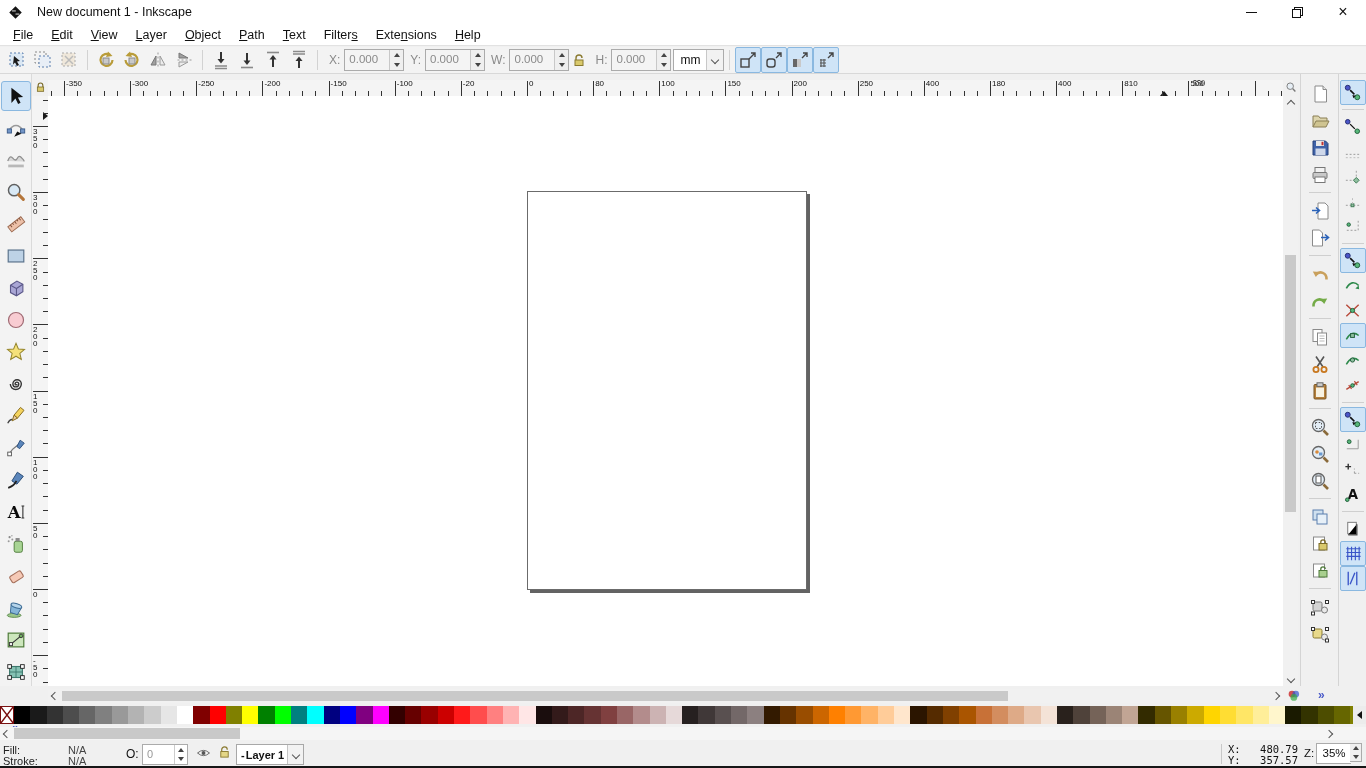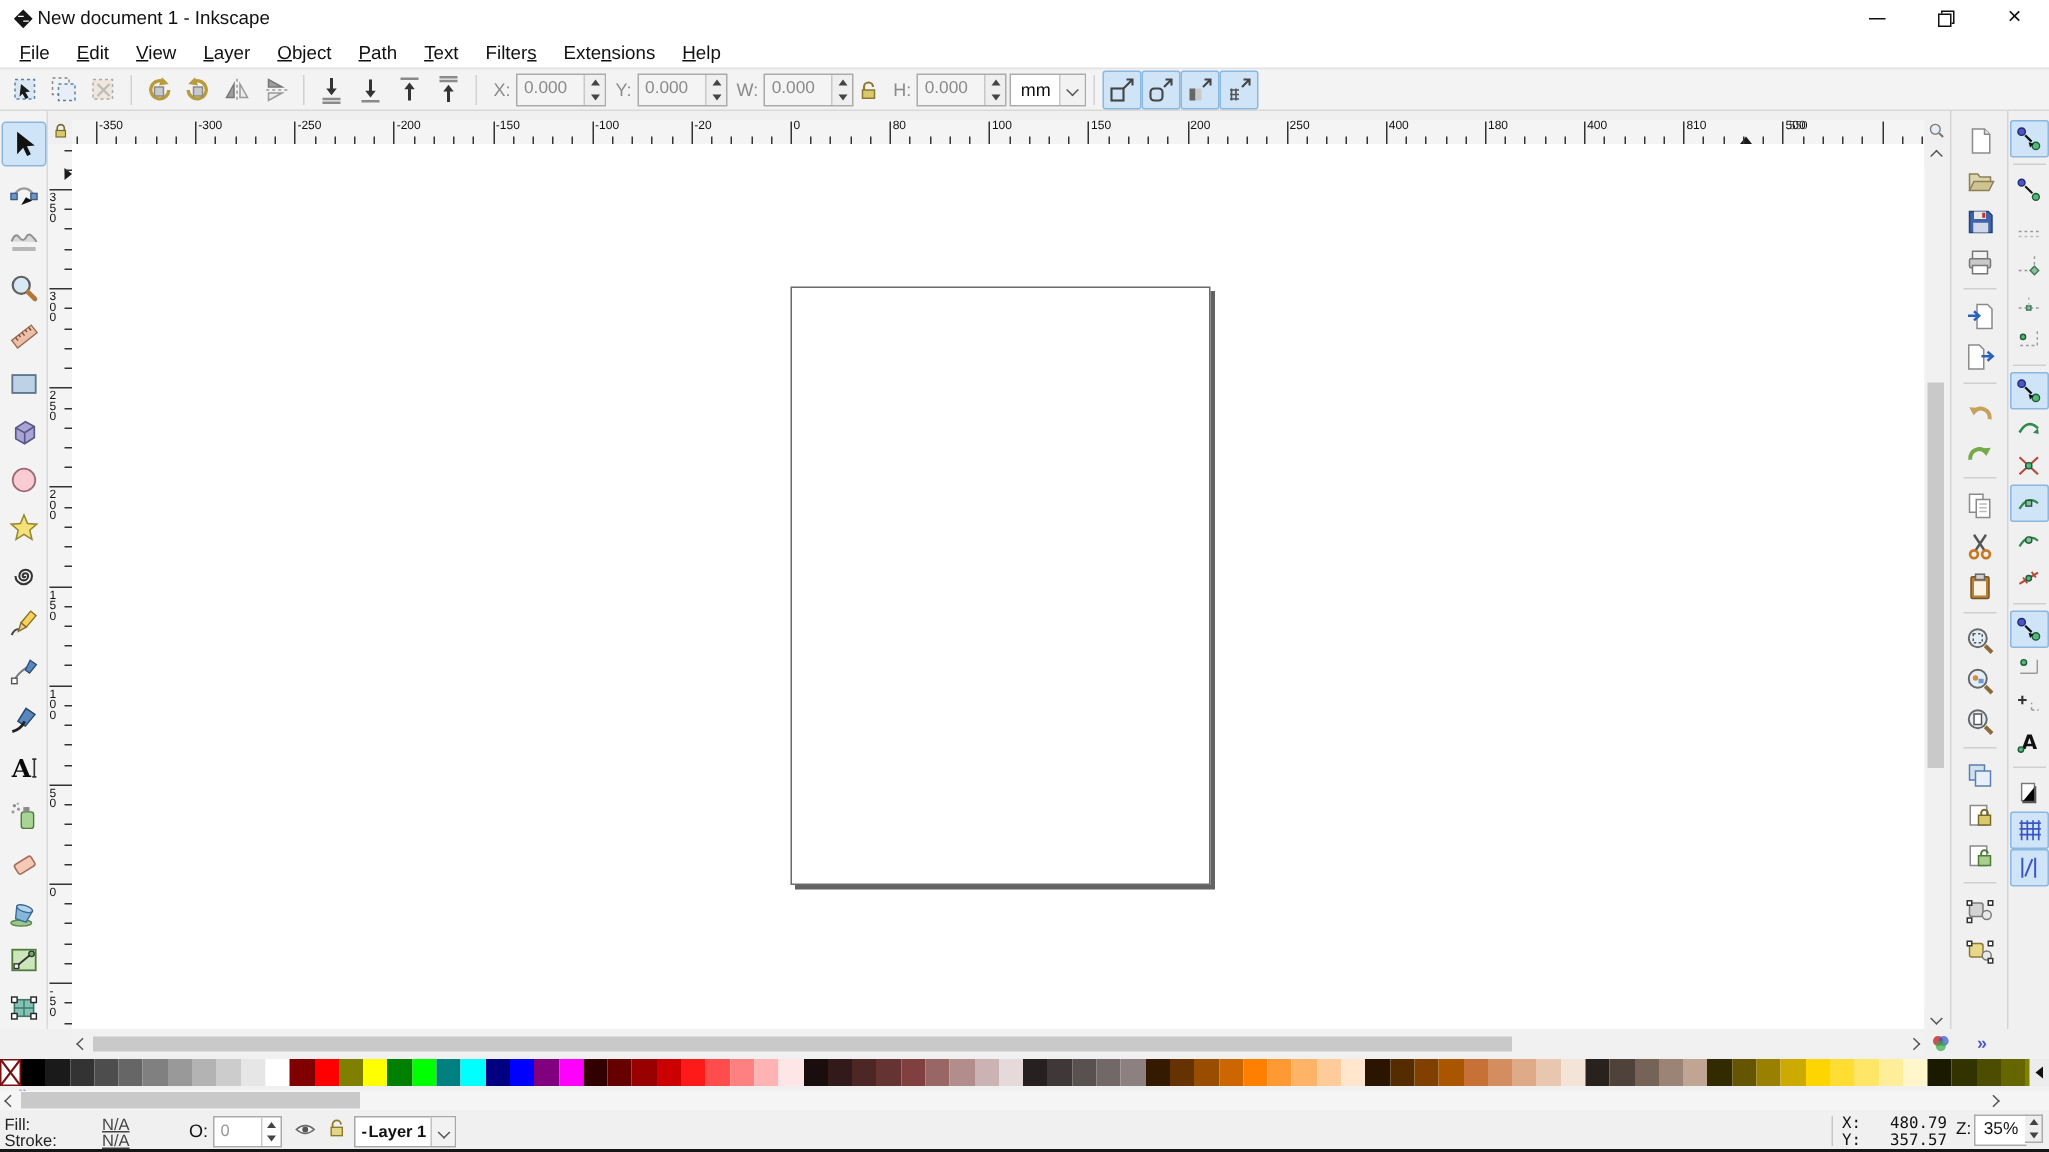--- a/index.html
+++ b/index.html
@@ -1,21 +1,21 @@
 <!DOCTYPE html>
 <html><head>
 <meta charset="utf-8">
 <style>
   html,body{margin:0;padding:0;}
   #app{position:relative;width:1366px;height:768px;background:#f0f0f0;
        font-family:"Liberation Sans",sans-serif;overflow:hidden;color:#111;}
   .abs{position:absolute;}
   
   .titlebar{left:0;top:0;width:1366px;height:24px;background:#fff;display:flex;align-items:center;}
-  .title-text{font-size:12.5px;margin-left:2px;}
+  .title-text{font-size:12.5px;margin-left:14px;}
   .winbtn{width:46px;height:24px;display:flex;align-items:center;justify-content:center;}
   .restore{position:relative;width:11px;height:11px;}
   .restore::before{content:"";position:absolute;right:0;top:0;width:7px;height:7px;border:1px solid #111;background:#fff;}
   .restore::after{content:"";position:absolute;left:0;bottom:0;width:7px;height:7px;border:1px solid #111;background:#fff;}
   .minbar{width:11px;height:1px;background:#111;}
   
   .menubar{left:0;top:24px;width:1366px;height:22px;background:#fff;border-bottom:1px solid #e2e2e2;
            display:flex;align-items:center;font-size:12.5px;padding-left:4px;box-sizing:border-box;}
   .menu-item{padding:2px 9px;white-space:nowrap;}
   .mn{text-decoration:underline;}
@@ -75,21 +75,21 @@
   .more-glyph{font-size:12px;color:#4a5ac8;font-weight:bold;}
   .palette-row{left:0;top:706px;width:1366px;height:18px;display:flex;background:#fff;}
   .swatch{flex:1;}
   .none-swatch{width:14px;flex:none;background:#fff;}
   .pal-more{width:13px;flex:none;background:#ececec;display:flex;align-items:center;justify-content:center;}
   .pal-tri{width:0;height:0;border-top:4px solid transparent;border-bottom:4px solid transparent;border-right:5px solid #111;}
   .pal-scroll{left:0;top:727px;width:1366px;height:13px;background:#f5f5f5;}
   
   .statusbar{left:0;top:742px;width:1366px;height:24px;background:#f0f0f0;font-size:11px;}
   .ss-lab{color:#222;}
-  .ss-val{color:#444;text-decoration:underline;}
+  .ss-val{color:#444;}
   .mini-spin{display:flex;align-items:stretch;border:1px solid #ababab;background:#fff;height:19px;}
   .combo{display:flex;align-items:center;border:1px solid #a8a8a8;background:#fff;height:19px;}
   .hint{font-size:12.5px;white-space:nowrap;}
   .mono{font-family:"DejaVu Sans Mono",monospace;}
   .bottom-edge{left:0;top:766px;width:1366px;height:2px;background:#161616;}
 </style>
 </head>
 <body>
 
 <div id="app">

